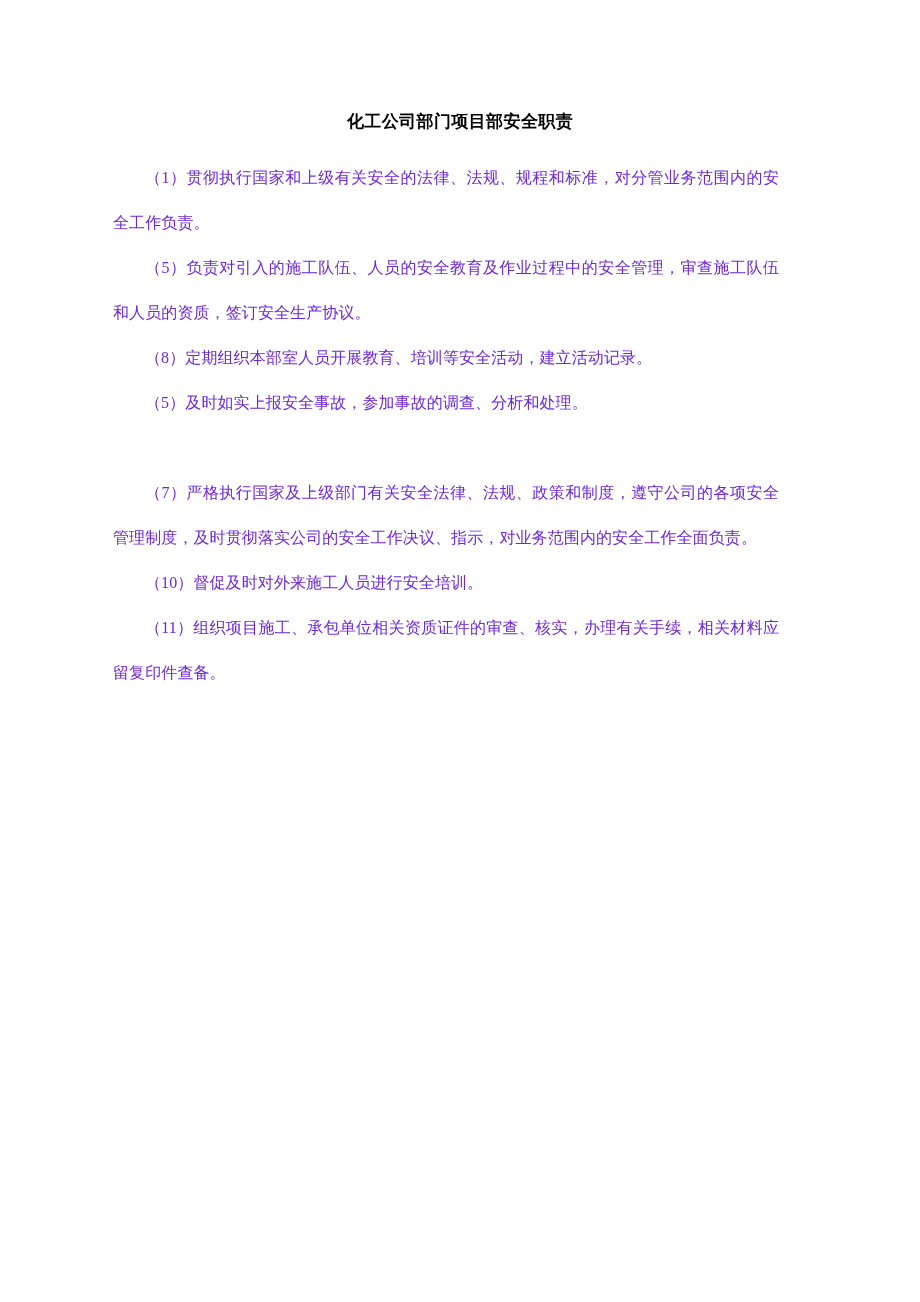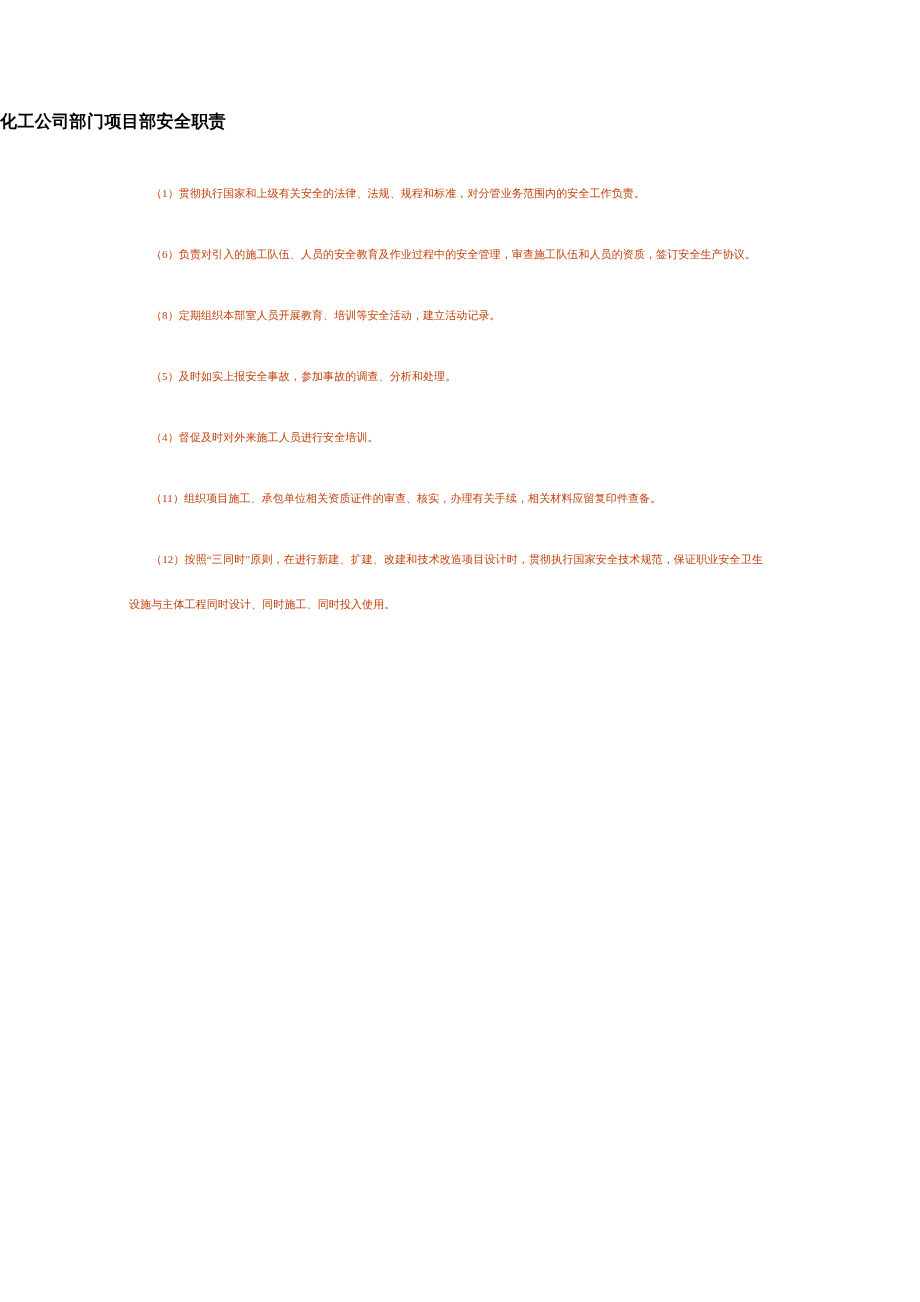--- a/index.html
+++ b/index.html
@@ -19,70 +19,70 @@
     width: 920px;
     height: 1302px;
     background: #ffffff;
     box-sizing: border-box;
   }
   .doc-title {
     position: absolute;
     top: 108px;
     left: 0;
     width: 920px;
-    text-align: left;
+    text-align: center;
     font-size: 17px;
     font-weight: bold;
     line-height: 28px;
     letter-spacing: 0.4px;
     color: #000000;
   }
   .body-block {
     position: absolute;
     top: 155px;
     left: 113px;
     width: 666px;
   }
   .para {
-    font-size: 11px;
+    font-size: 16px;
     line-height: 45px;
     text-align: justify;
     text-justify: inter-ideograph;
     text-indent: 2em;
-    margin: 16px;
+    margin: 0;
     letter-spacing: 0.1px;
-    color: #c2410c;
+    color: #6d28d9;
   }
   .para.gap-before {
     margin-top: 45px;
   }
 </style>
 </head>
 <body>
 
 <div class="page">
 
   <div class="doc-title">化工公司部门项目部安全职责</div>
 
   <div class="body-block">
 
     <p class="para">（1）贯彻执行国家和上级有关安全的法律、法规、规程和标准，对分管业务范围内的安全工作负责。</p>
 
 
-    <p class="para">（6）负责对引入的施工队伍、人员的安全教育及作业过程中的安全管理，审查施工队伍和人员的资质，签订安全生产协议。</p>
+    <p class="para">（5）负责对引入的施工队伍、人员的安全教育及作业过程中的安全管理，审查施工队伍和人员的资质，签订安全生产协议。</p>
 
     <p class="para">（8）定期组织本部室人员开展教育、培训等安全活动，建立活动记录。</p>
 
 
     <p class="para">（5）及时如实上报安全事故，参加事故的调查、分析和处理。</p>
 
+    <p class="para gap-before">（7）严格执行国家及上级部门有关安全法律、法规、政策和制度，遵守公司的各项安全管理制度，及时贯彻落实公司的安全工作决议、指示，对业务范围内的安全工作全面负责。</p>
 
 
 
-    <p class="para">（4）督促及时对外来施工人员进行安全培训。</p>
+    <p class="para">（10）督促及时对外来施工人员进行安全培训。</p>
 
     <p class="para">（11）组织项目施工、承包单位相关资质证件的审查、核实，办理有关手续，相关材料应留复印件查备。</p>
 
-    <p class="para">（12）按照“三同时”原则，在进行新建、扩建、改建和技术改造项目设计时，贯彻执行国家安全技术规范，保证职业安全卫生设施与主体工程同时设计、同时施工、同时投入使用。</p>
 
 
   </div>
 </div>
 
 </body></html>

